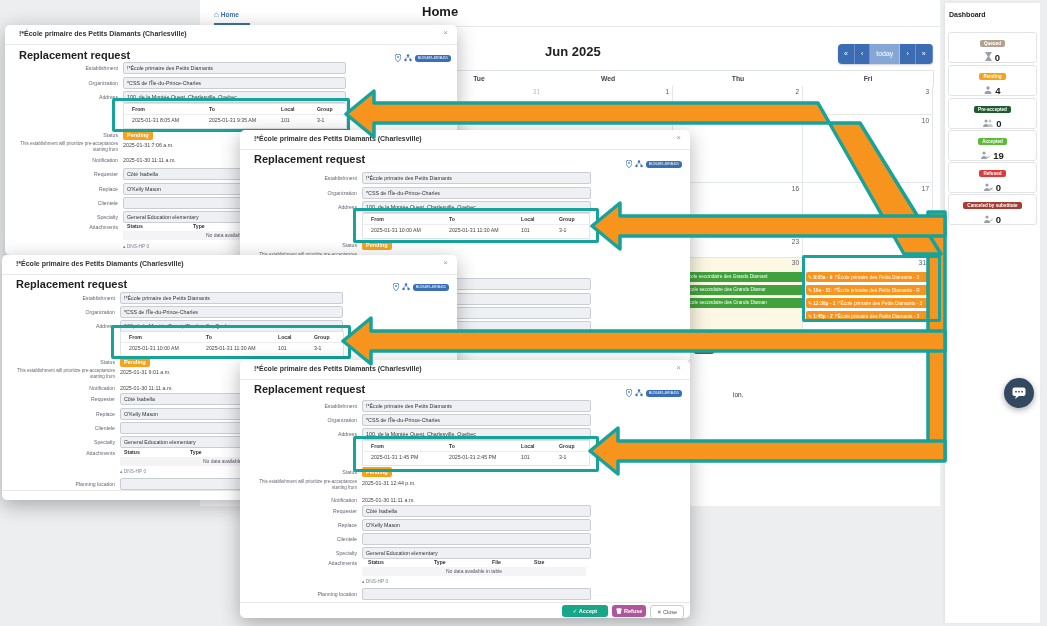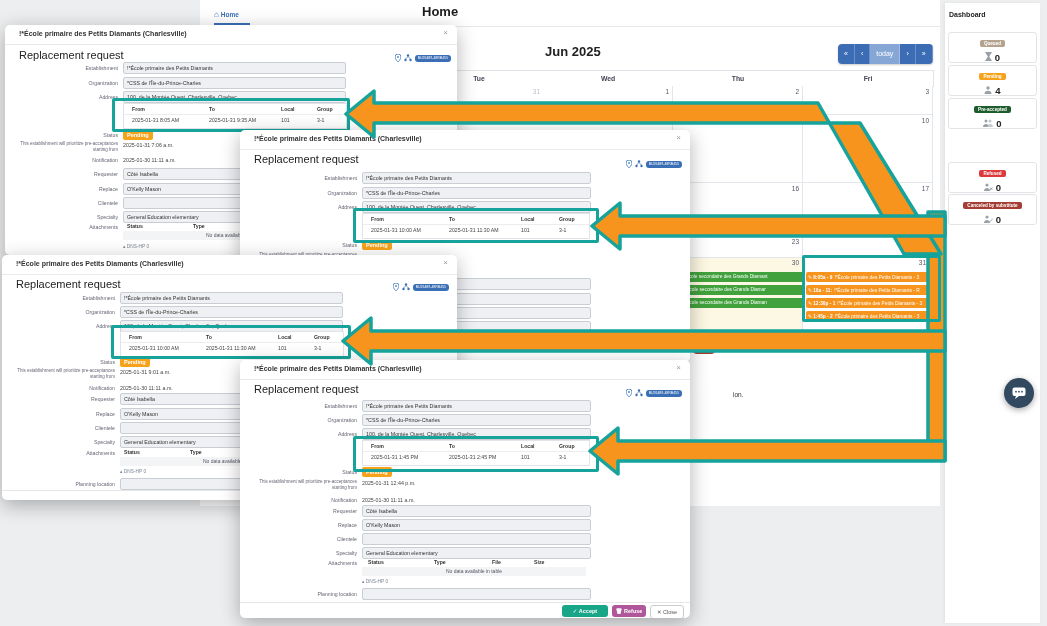--- a/index.html
+++ b/index.html
@@ -37,21 +37,21 @@
   .dtitle{position:absolute;left:4px;top:8px;font-size:7px;font-weight:bold;color:#222}
   .dcard{position:absolute;left:3px;width:87px;height:29px;background:#fff;border:1px solid #e2e4e7;border-radius:3px;text-align:center;cursor:pointer}
   .dbadge{display:inline-block;margin-top:3px;color:#fff;font-size:4.6px;font-weight:bold;padding:1px 4px;border-radius:2px;white-space:nowrap;max-width:78px;overflow:hidden}
   .dcount{display:flex;align-items:center;justify-content:center;gap:3px;font-size:9.5px;font-weight:bold;color:#222;margin-top:1px}
   .dicon{display:inline-block;color:#9aa0a8}
   
   .modal{position:absolute;background:#fff;border-radius:5px;box-shadow:0 5px 20px rgba(0,0,0,.30);overflow:hidden}
   .mtitle{position:absolute;left:14px;top:5px;font-size:7px;font-weight:bold;color:#333;white-space:nowrap}
   .mclose{position:absolute;right:9px;top:3px;font-size:8px;color:#9aa>;color:#99a;cursor:pointer}
   .mline{position:absolute;left:0;right:0;top:19px;border-top:1px solid #e9e9e9}
-  .mheading{position:absolute;left:14px;font-size:11px;font-weight:normal;color:#222}
+  .mheading{position:absolute;left:14px;font-size:11px;font-weight:bold;color:#222}
   .micons{position:absolute;display:flex;align-items:center;gap:3px}
   .mbadge{background:#3a6eb5;color:#fff;font-size:3.5px;line-height:7px;padding:0 3px;border-radius:3px;white-space:nowrap}
   .flabel{position:absolute;width:105px;text-align:right;font-size:5.2px;color:#667}
   .flabel2{position:absolute;width:112px;text-align:right;font-size:4.5px;color:#667;line-height:5.5px}
   .finput{position:absolute;height:10px;background:#eef0f4;border:1px solid #c9cdd4;border-radius:2px;font-size:5.3px;color:#333;
           line-height:10px;padding-left:3px;white-space:nowrap;overflow:hidden}
   .sched{position:absolute;height:24px;background:#fff;border:1px solid #e0e3e8}
   .sh{position:absolute;top:2px;font-size:5.2px;font-weight:bold;color:#333}
   .sv{position:absolute;top:13px;font-size:5.2px;color:#444}
   .shr{position:absolute;left:0;right:0;top:10px;border-top:1px solid #ededed}
@@ -182,20 +182,31 @@
     <div class="dcount">
         <span class="dicon"><svg width="10" height="8" viewBox="0 0 10 8">
             <circle cx="3" cy="2" r="1.5" fill="#9aa0a8"></circle>
             <circle cx="7" cy="2" r="1.5" fill="#c3c8cf"></circle>
             <path d="M0 8c0-2 1.3-3 3-3s3 1 3 3z" fill="#9aa0a8"></path>
             <path d="M4.5 8c0-2 1.2-3 2.7-3 1.6 0 2.8 1 2.8 3z" fill="#c3c8cf"></path>
           </svg></span>
         <span>0</span>
       </div>
   </div>
+  <div class="dcard" style="top:127px">
+    <span class="dbadge" style="background: rgb(91, 187, 56);">Accepted</span>
+    <div class="dcount">
+        <span class="dicon"><svg width="9" height="8" viewBox="0 0 9 8">
+            <circle cx="3" cy="2" r="1.6" fill="#9aa0a8"></circle>
+            <path d="M0 8c0-2 1.4-3.1 3-3.1S6 6 6 8z" fill="#9aa0a8"></path>
+            <path d="M5.5 5.5l1.3 1.3L9 4.6" stroke="#9aa0a8" stroke-width="1" fill="none"></path>
+          </svg></span>
+        <span>19</span>
+      </div>
+  </div>
   <div class="dcard" style="top:159px">
     <span class="dbadge" style="background: rgb(220, 58, 58);">Refused</span>
     <div class="dcount">
         <span class="dicon"><svg width="9" height="8" viewBox="0 0 9 8">
             <circle cx="3" cy="2" r="1.6" fill="#9aa0a8"></circle>
             <path d="M0 8c0-2 1.4-3.1 3-3.1S6 6 6 8z" fill="#9aa0a8"></path>
             <path d="M6 4.5l2.5 2.5M8.5 4.5L6 7" stroke="#9aa0a8" stroke-width="1"></path>
           </svg></span>
         <span>0</span>
       </div>

